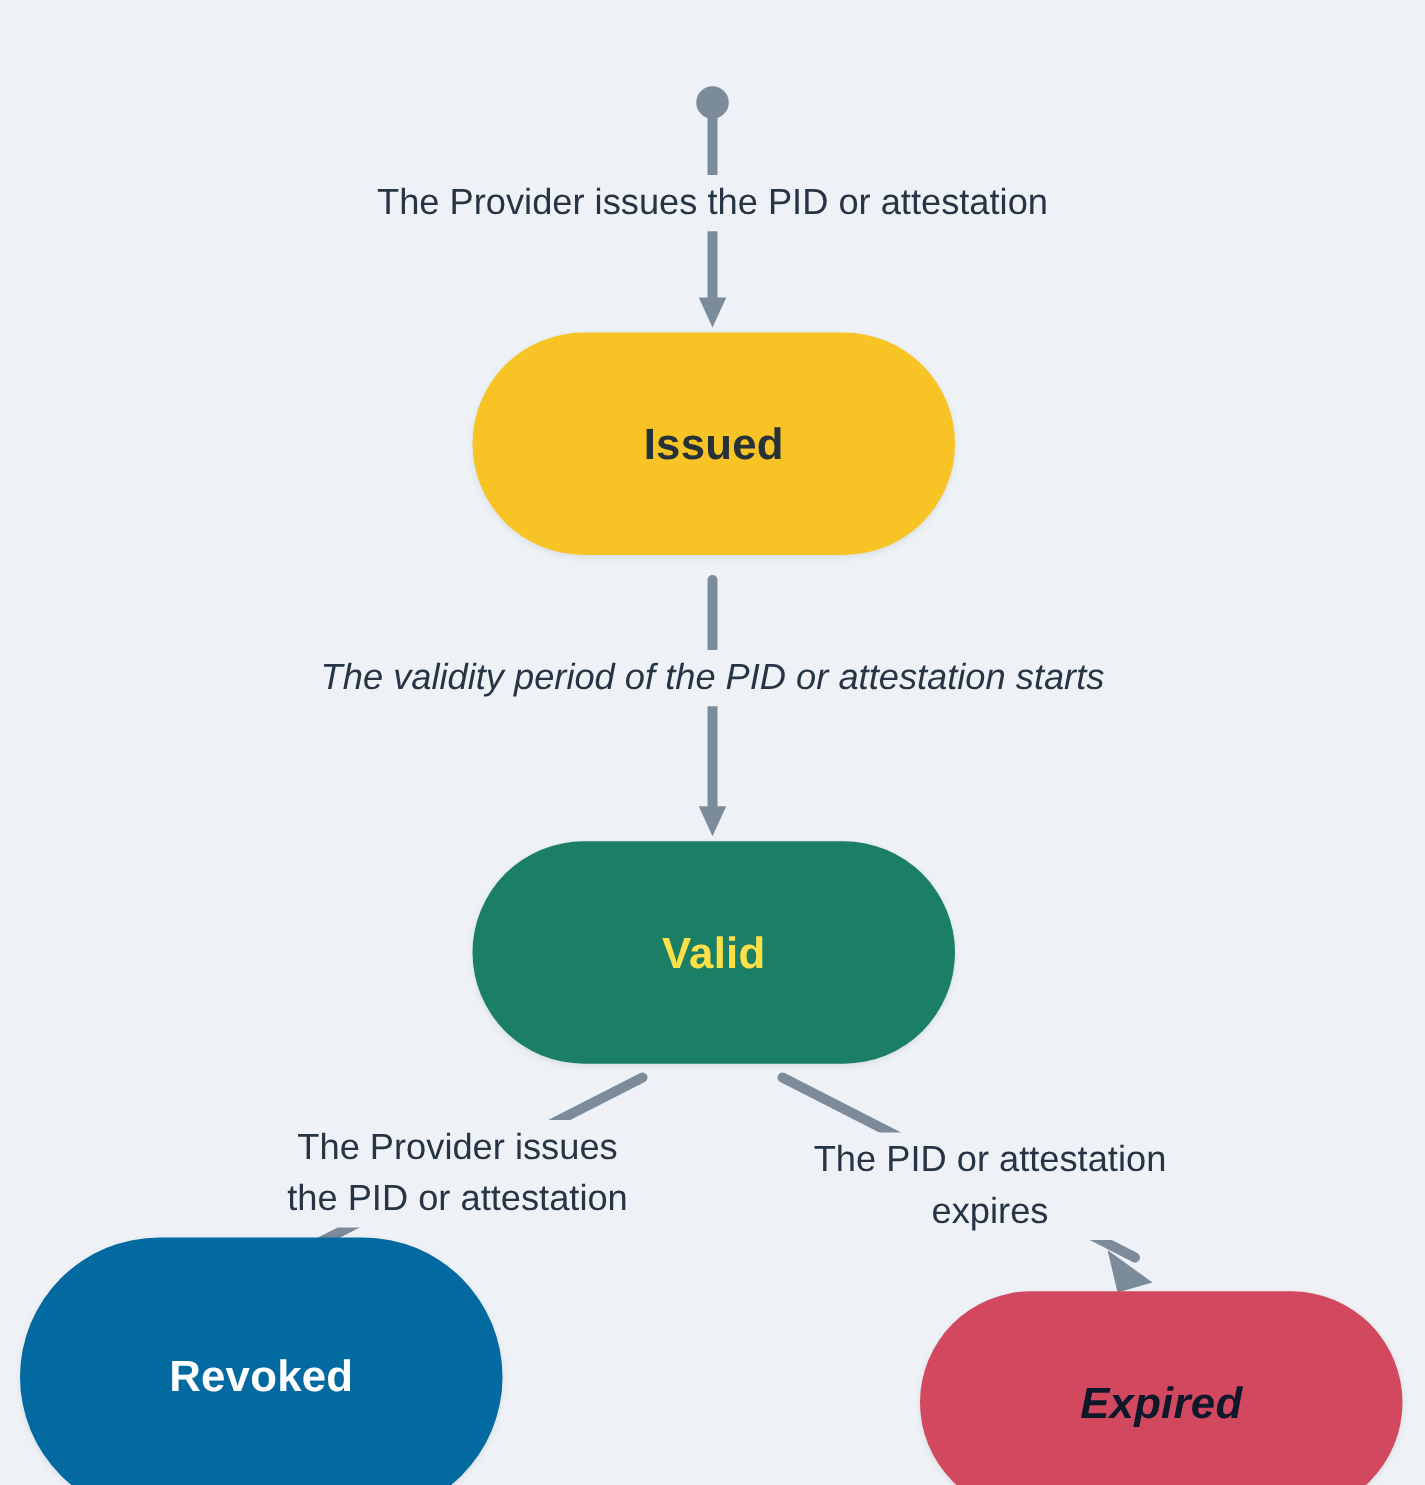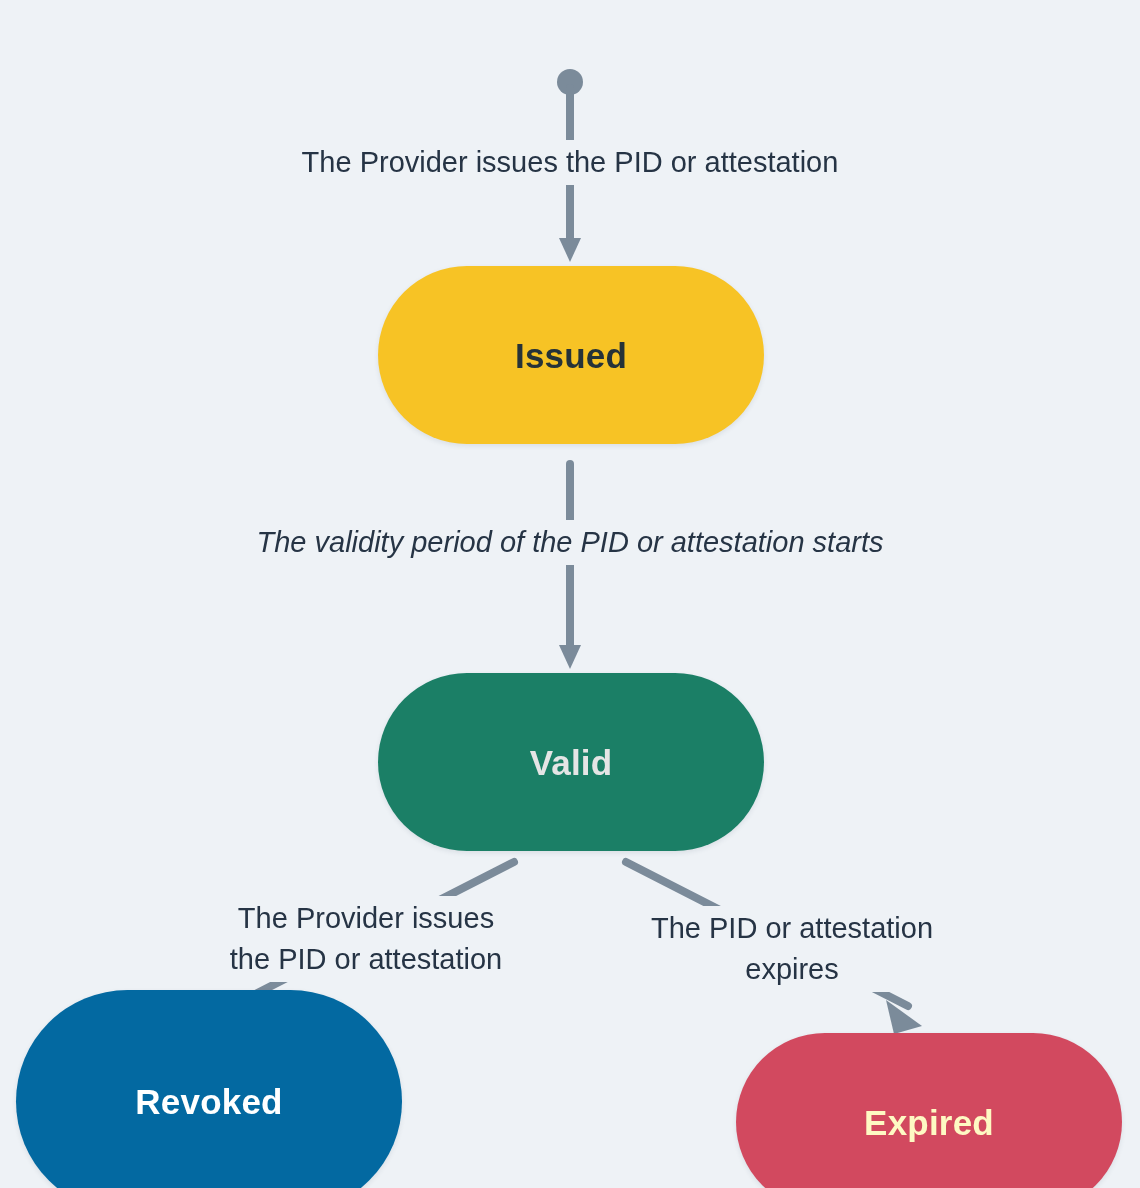--- a/index.html
+++ b/index.html
@@ -47,33 +47,33 @@
   #node-issued {
     left: 378px;  top: 218px;  width: 386px;  height: 178px;
     background: #f7c325;
   }
   #node-issued .node-label { color: #263238; }
 
   #node-valid {
     left: 378px;  top: 625px;  width: 386px;  height: 178px;
     background: #1b7f66;
   }
-  #node-valid .node-label { color: #e5e5e5; }
+  #node-valid .node-label { color: #fde047; }
 
   #node-revoked {
     left: 16px;  top: 942px;  width: 386px;  height: 223px;
     background: #0369a1;
   }
   #node-revoked .node-label { color: #ffffff; }
 
   #node-expired {
     left: 736px;  top: 985px;  width: 386px;  height: 178px;
     background: #d2495f;
   }
-  #node-expired .node-label { color: #fef9c3; }
+  #node-expired .node-label { color: #0f172a; font-style: italic; }
 
   
   .edge-label {
     position: absolute;
     color: #263445;
     font-size: 29px;
     line-height: 1.42;
     text-align: center;
     background: #eef2f6;
     padding: 2px 10px;

